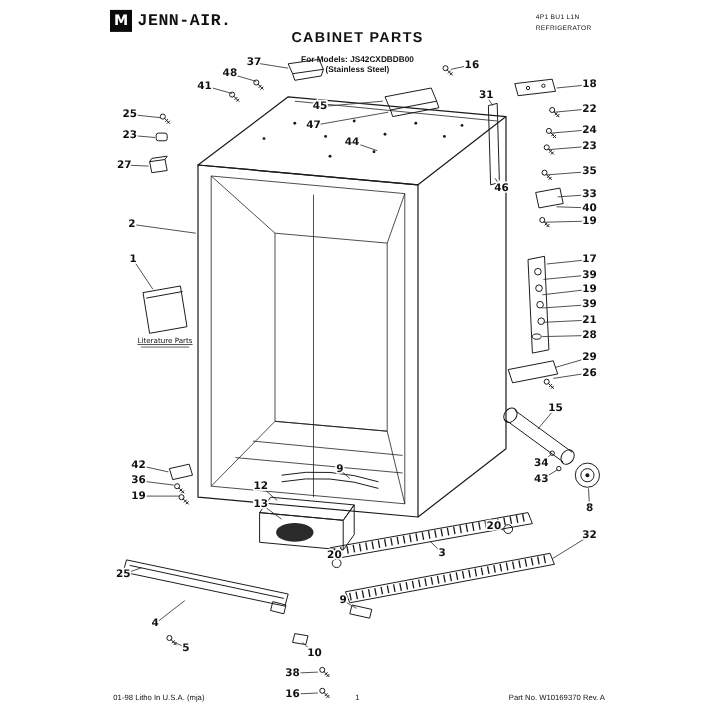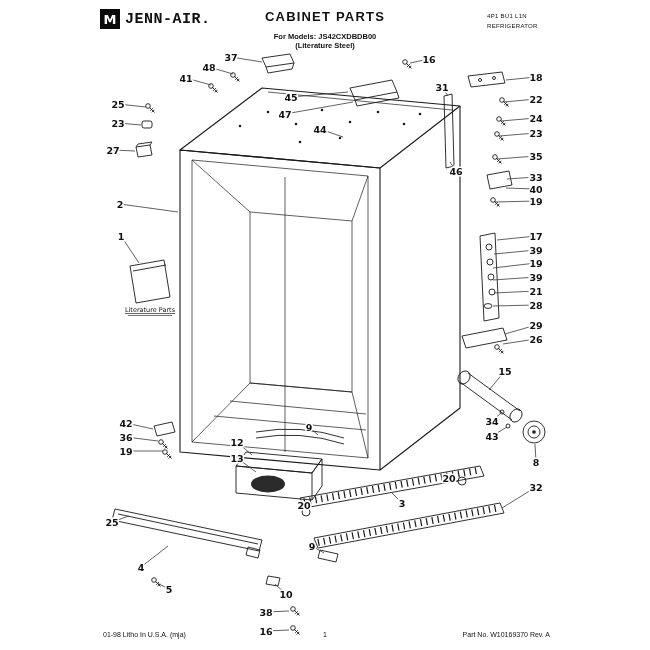--- a/index.html
+++ b/index.html
@@ -7,21 +7,21 @@
     position:relative;width:650px;height:650px;background:#ffffff;
     font-family:"Liberation Sans",sans-serif;color:#111;overflow:hidden;
     margin:0 auto;
   }
   svg{position:absolute;left:0;top:0;}
   
   .header-left{position:absolute;left:100px;top:9px;display:flex;align-items:center;gap:5px;}
   .logo-box{width:20px;height:20px;background:#0a0a0a;color:#fff;display:flex;align-items:center;justify-content:center;
     font-weight:bold;font-size:13px;font-family:"DejaVu Sans",sans-serif;}
   .wordmark{font-weight:bold;font-size:15px;letter-spacing:.5px;font-family:Liberation Mono, monospace;}
-  .header-center{position:absolute;left:50%;top:9px;transform:translateX(-50%);text-align:center;width:280px;}
+  .header-center{position:absolute;left:50%;top:26px;transform:translateX(-50%);text-align:center;width:280px;}
   .title{font-weight:bold;font-size:13px;letter-spacing:1.2px;}
   .models{font-weight:bold;font-size:7.5px;margin-top:8px;}
   .finish{font-weight:bold;font-size:7.5px;}
   .header-right{position:absolute;left:487px;top:12px;font-size:6px;line-height:1.6;letter-spacing:.3px;}
   
   .footer-left{position:absolute;left:103px;bottom:12px;font-size:7px;}
   .footer-page{position:absolute;left:50%;bottom:12px;transform:translateX(-50%);font-size:7px;}
   .footer-right{position:absolute;right:100px;bottom:12px;font-size:7px;}
   
   #callout-labels text{
@@ -38,21 +38,21 @@
 
   <div class="header-left">
     <div class="logo-box">
       <span>M</span>
     </div>
     <div class="wordmark">JENN-AIR.</div>
   </div>
   <div class="header-center">
     <div class="title">CABINET PARTS</div>
     <div class="models">For Models: JS42CXDBDB00</div>
-    <div class="finish">(Literature Steel)</div>
+    <div class="finish">(Stainless Steel)</div>
   </div>
   <div class="header-right">
     <div>4P1 BU1 L1N</div>
     <div>REFRIGERATOR</div>
   </div>
 
   <svg id="diagram-svg" width="650" height="650" viewBox="0 0 650 650">
     <defs>
       <g id="screw">
         <circle cx="0" cy="0" r="2.3" fill="none"></circle>

